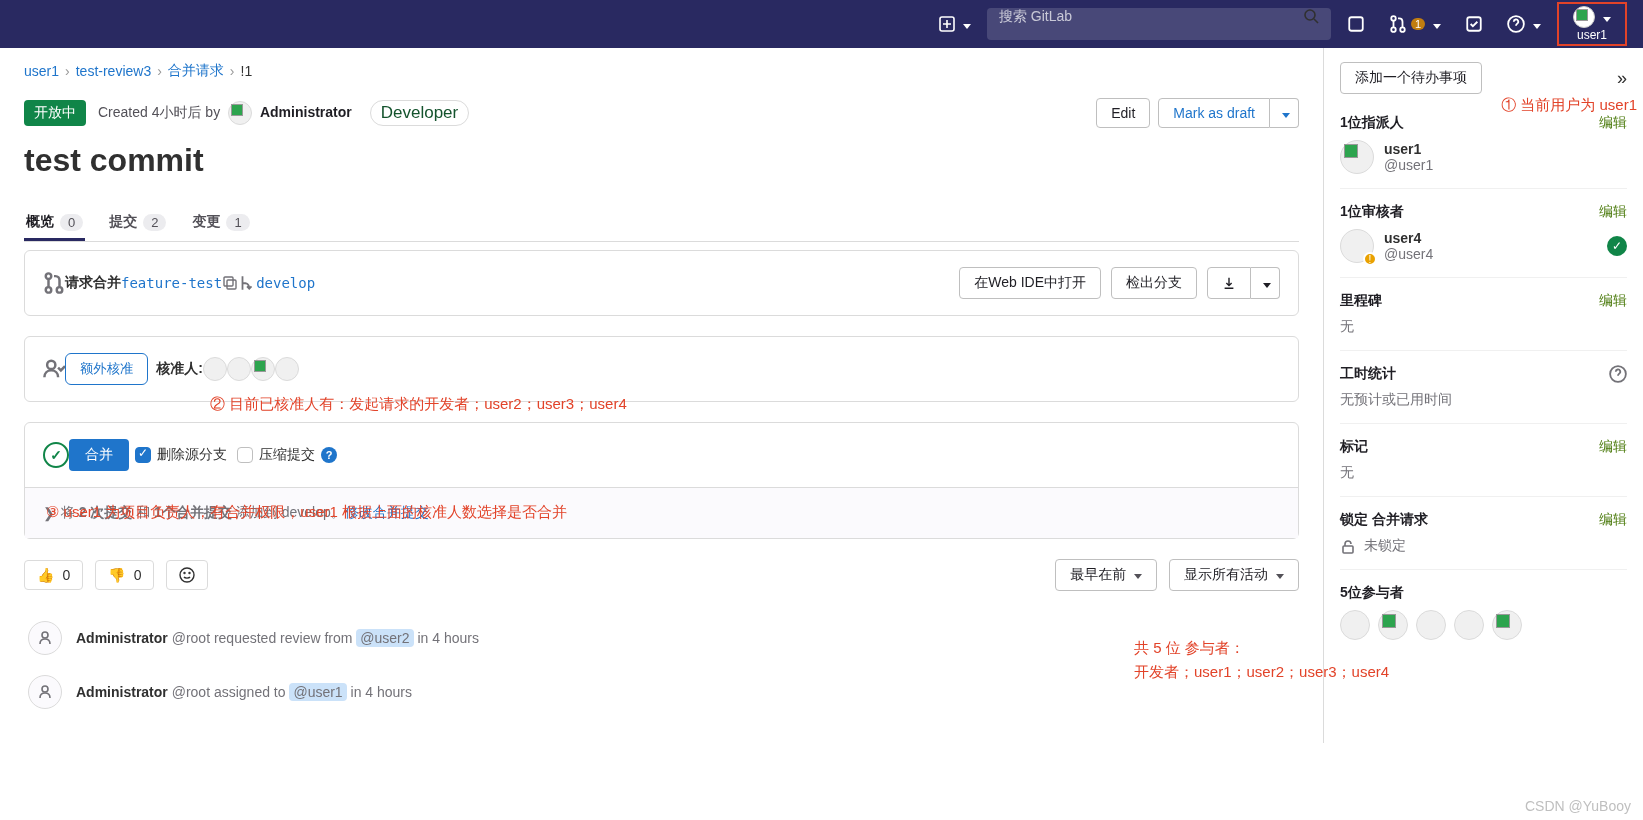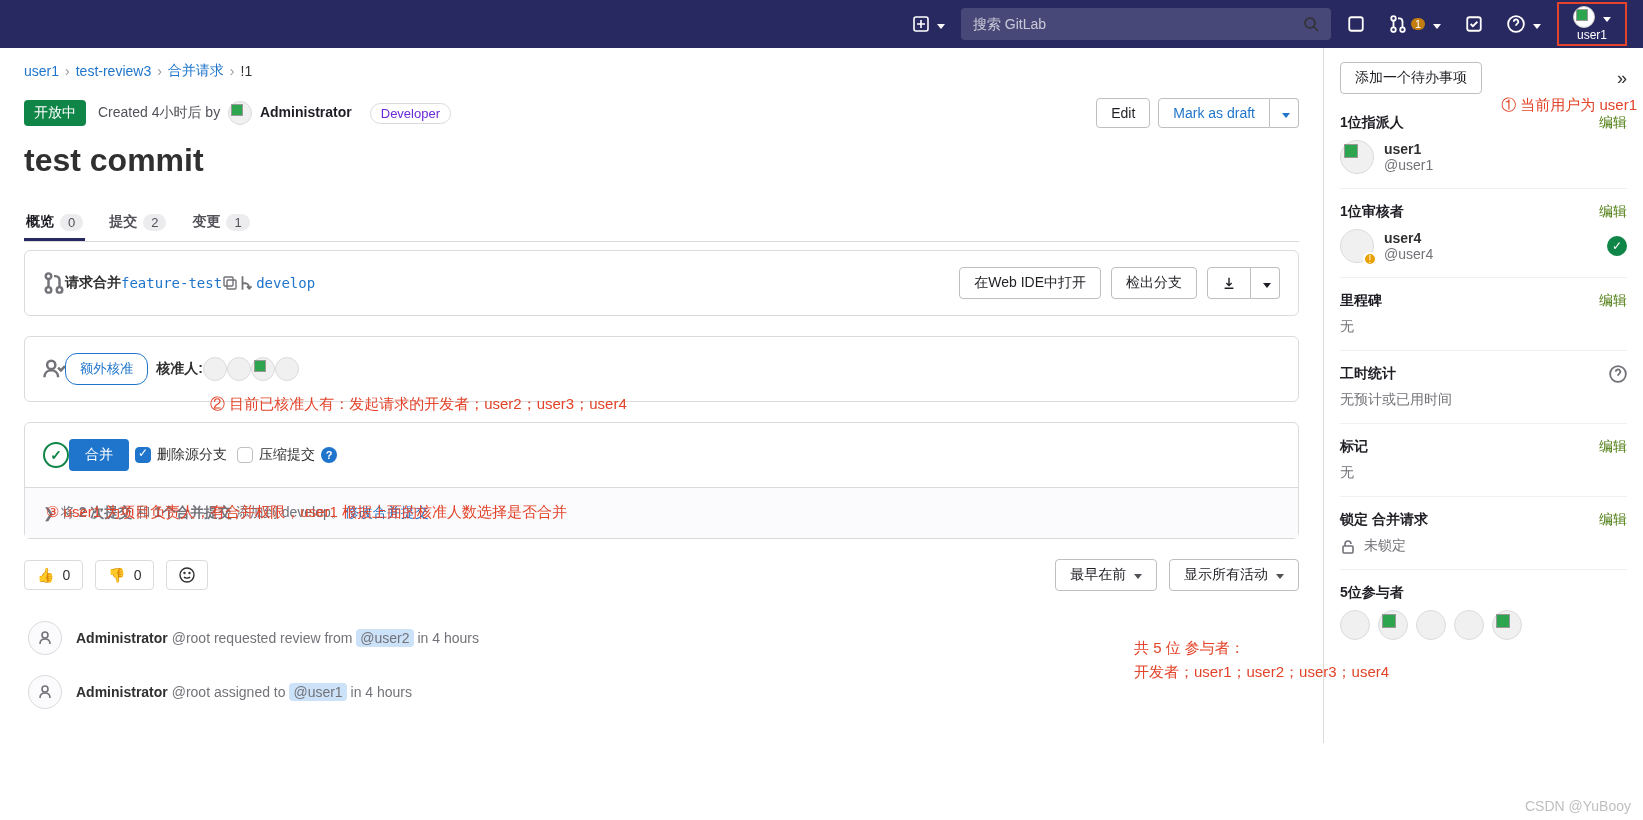--- a/index.html
+++ b/index.html
@@ -3,21 +3,21 @@
 <meta charset="utf-8">
 <style>
 * { box-sizing: border-box; margin: 0; padding: 0; }
 body { font-family: -apple-system, BlinkMacSystemFont, "Segoe UI", Helvetica, Arial, sans-serif; font-size: 14px; color: #303030; background: #fff; }
 a { color: #1f75cb; text-decoration: none; }
 
 
 .topnav { background: #292961; height: 48px; display: flex; align-items: center; padding: 0 16px; gap: 8px; }
 .topnav .spacer { flex: 1; }
 .nav-btn { color: #fff; padding: 6px 8px; border-radius: 4px; display: inline-flex; align-items: center; gap: 4px; cursor: pointer; position: relative; }
-.nav-search { background: rgba(255,255,255,.15); border-radius: 4px; display: flex; align-items: center; width: 370px; padding: 0 12px; height: 32px; }
+.nav-search { background: rgba(255,255,255,.15); border-radius: 4px; display: flex; align-items: flex-start; width: 344px; padding: 0 12px; height: 32px; }
 .nav-search input { background: transparent; border: none; color: #fff; flex: 1; outline: none; font-size: 14px; }
 .nav-search input::placeholder { color: rgba(255,255,255,.7); }
 .nav-badge { background: #c17d10; color: #fff; font-size: 11px; border-radius: 8px; padding: 0 4px; min-width: 14px; text-align: center; }
 .user-menu { display: flex; flex-direction: column; align-items: center; border: 2px solid #e24329; padding: 2px 14px; }
 .user-menu .av { background: #fff; border: 1px solid #ccc; width: 22px; height: 22px; border-radius: 11px; display: inline-block; }
 .user-menu .av::before { content: ""; display: block; width: 10px; height: 10px; background: #2da44e; border: 1px solid #999; margin: 2px; }
 .user-menu .uname { color: #fff; font-size: 12px; }
 .caret::after { content: ""; border-left: 4px solid transparent; border-right: 4px solid transparent; border-top: 5px solid currentColor; display: inline-block; margin-left: 4px; }
 
 
@@ -27,21 +27,21 @@
 
 
 .crumbs { font-size: 14px; color: #333; display: flex; gap: 6px; align-items: center; margin-bottom: 18px; }
 .crumbs .sep { color: #999; }
 
 
 .mr-header { display: flex; align-items: center; gap: 12px; margin-bottom: 14px; }
 .status-open { background: #108548; color: #fff; padding: 4px 10px; border-radius: 4px; font-size: 14px; font-weight: 500; }
 .mr-header .meta { color: #535158; }
 .mr-header .author { font-weight: 700; color: #1f1e24; }
-.role-badge { border: 1px solid #dbdbdb; border-radius: 14px; padding: 2px 10px; font-size: 13px; color: #6d28d9; margin-left: 6px; }
+.role-badge { border: 1px solid #dbdbdb; border-radius: 14px; padding: 2px 10px; font-size: 17px; color: #14532d; margin-left: 6px; }
 .mr-header .actions { margin-left: auto; display: flex; gap: 8px; }
 .btn { border: 1px solid #bfbfbf; background: #fff; padding: 6px 14px; border-radius: 4px; cursor: pointer; font-size: 14px; color: #1f1e24; }
 .btn-link { color: #1f75cb; border-color: #bfbfbf; }
 .btn-group { display: inline-flex; }
 .btn-group .btn:first-child { border-radius: 4px 0 0 4px; }
 .btn-group .btn:last-child { border-radius: 0 4px 4px 0; border-left: none; padding: 6px 8px; }
 
 .mr-title { font-size: 32px; font-weight: 700; margin-bottom: 24px; }
 
 
@@ -54,21 +54,21 @@
 .card { border: 1px solid #dbdbdb; border-radius: 6px; margin-bottom: 20px; background: #fff; }
 .card-row { padding: 16px 18px; display: flex; align-items: center; }
 .card-row + .card-row { border-top: 1px solid #dbdbdb; }
 .card-row.gray { background: #fbfafd; }
 .merge-icon { width: 22px; height: 22px; display: inline-block; }
 .mono { font-family: "SF Mono", Menlo, monospace; font-size: 14px; }
 .branch-link { color: #1f75cb; }
 .copy-icon, .into-icon { color: #737278; }
 .row-actions { margin-left: auto; display: flex; gap: 10px; }
 
-.approval-card .approve-btn { border: 1px solid #1f75cb; color: #1f75cb; background: #fff; padding: 6px 14px; border-radius: 12px; cursor: pointer; text-align: center; }
+.approval-card .approve-btn { border: 1px solid #1f75cb; color: #1f75cb; background: #fff; padding: 6px 14px; border-radius: 6px; cursor: pointer; text-align: center; }
 .ava-sm { width: 24px; height: 24px; border-radius: 12px; background: #f0f0f0; border: 1px solid #dbdbdb; display: inline-block; }
 .ava-sm.broken::before { content: ""; display: block; width: 10px; height: 10px; background: #2da44e; border: 1px solid #999; margin: 2px; }
 
 .ok-circle { width: 26px; height: 26px; border: 2px solid #108548; border-radius: 13px; display: inline-flex; align-items: center; justify-content: center; color: #108548; font-weight: 700; }
 .btn-primary { background: #1f75cb; color: #fff; border: none; padding: 7px 16px; border-radius: 4px; cursor: pointer; font-size: 14px; }
 .chk { width: 16px; height: 16px; border-radius: 4px; border: 1px solid #bfbfbf; display: inline-block; vertical-align: middle; }
 .chk.checked { background: #1f75cb; border-color: #1f75cb; position: relative; }
 .chk.checked::after { content: "✓"; color: #fff; font-size: 12px; position: absolute; left: 2px; top: -2px; }
 .help-circ { width: 16px; height: 16px; border-radius: 8px; background: #1f75cb; color: #fff; display: inline-flex; align-items: center; justify-content: center; font-size: 11px; font-weight: 700; }
 

